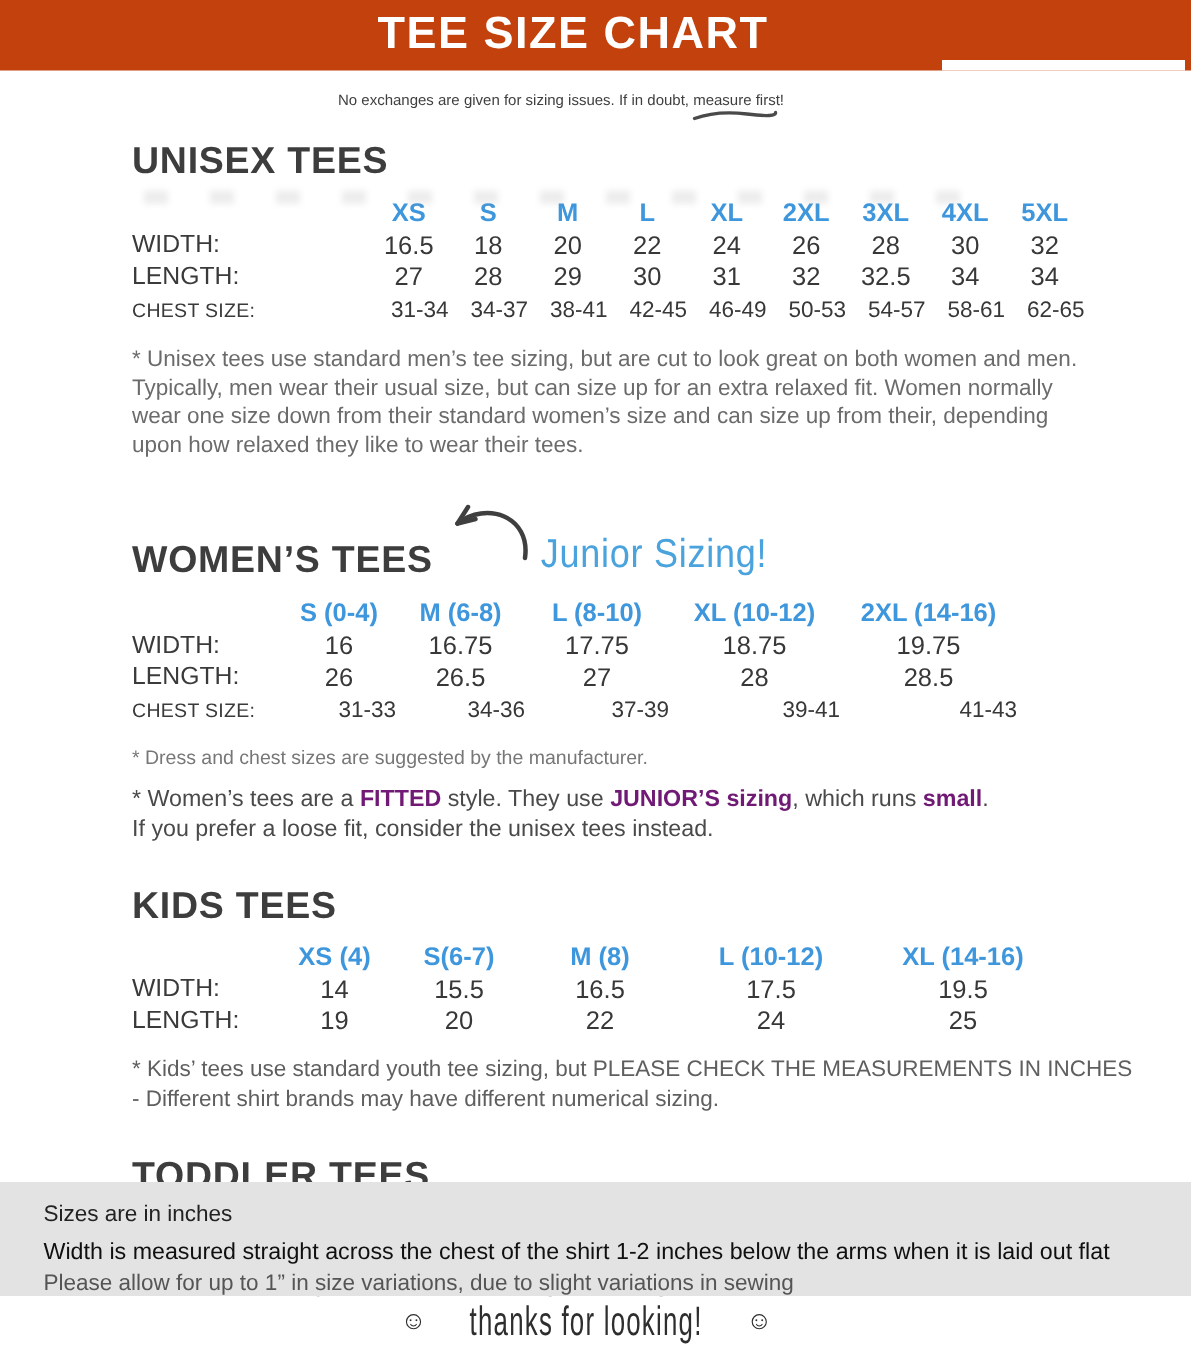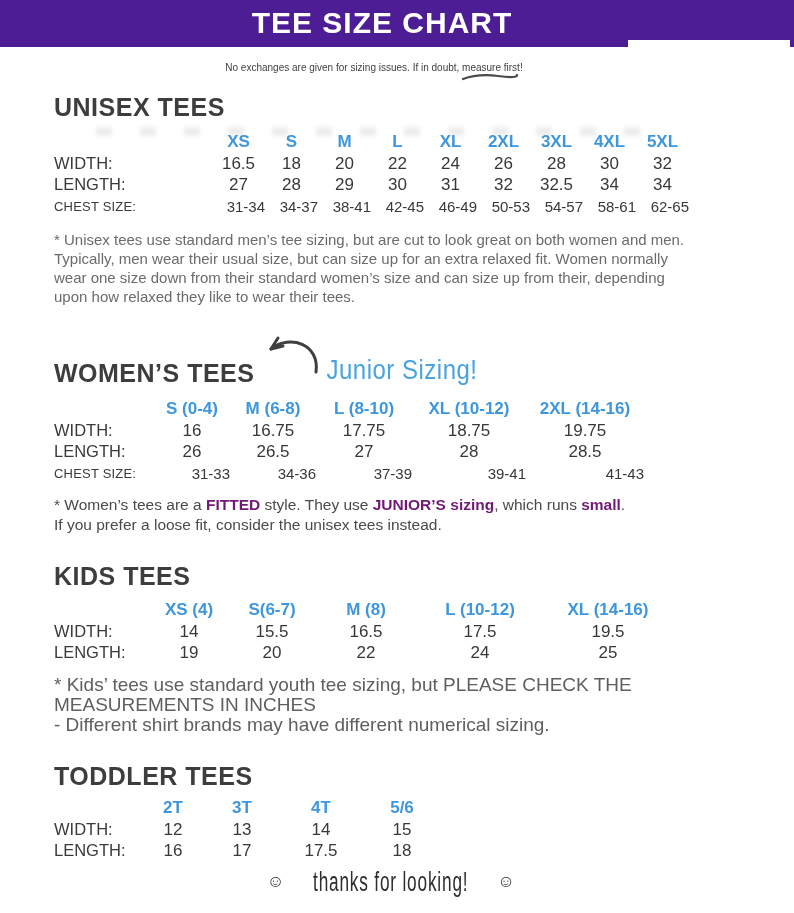--- a/index.html
+++ b/index.html
@@ -1,33 +1,33 @@
 <!DOCTYPE html>
 <html><head>
 <meta charset="utf-8">
 <style>
   * { margin:0; padding:0; box-sizing:border-box; }
   html,body { width:794px; height:913px; background:#ffffff; overflow:hidden;
               font-family:"Liberation Sans", sans-serif; color:#3c3c3c; }
   .page { position:relative; width:794px; height:913px; background:#fff; }
 
   
-  .banner { position:relative; height:47px; background:#4c1d95; }
+  .banner { position:relative; height:47px; background:#c2410c; }
   .banner-title { position:absolute; left:0; right:30px; top:6px; text-align:center;
                   color:#ffffff; font-size:30px; font-weight:bold; letter-spacing:1px; }
   .banner-notch { position:absolute; right:4px; bottom:0; width:162px; height:7px; background:#ffffff; }
 
   
   .notice { margin-top:15px; text-align:center; padding-right:46px;
             font-size:10px; color:#3f3f3f; }
   .measure-wrap { position:relative; display:inline-block; }
   .measure-swoosh { position:absolute; left:-2px; bottom:-8px; }
 
   
-  .section { padding-left:54px; position:relative; }
+  .section { padding-left:88px; position:relative; }
   .sec-title { font-size:25px; font-weight:bold; color:#3d3d3d; letter-spacing:0.5px; }
   .unisex  { margin-top:20px; }
   .womens  { margin-top:26px; }
   .kids    { margin-top:27px; }
   .toddler { margin-top:27px; }
 
   .smudge { position:absolute; left:96px; top:34px; width:560px; height:9px; opacity:0.18;
             background:repeating-linear-gradient(90deg, #9a9a9a 0 16px, transparent 16px 44px);
             filter:blur(2px); }
 
@@ -38,21 +38,21 @@
   td.lab { text-align:left; font-size:16.5px; color:#3a3a3a; height:21px; }
   td.lab.sm { font-size:13px; letter-spacing:0.2px; }
   td.c { text-align:center; font-size:17px; color:#383838; height:21px; }
   td.c.sm { font-size:15px; height:22px;text-align:right; }
 
   
   .note { margin-top:13px; width:648px; font-size:15px; line-height:19px; color:#6b6b6b; }
   .note-small { margin-top:13px; font-size:13px; color:#777777; }
   .note-fitted { margin-top:11px; font-size:15.5px; line-height:20px; color:#4a4a4a; }
   .note-fitted b { color:#701a75; }
-  .note-kids { margin-top:12px; font-size:19px; line-height:20px; color:#5f5f5f; }
+  .note-kids { margin-top:12px; font-size:15px; line-height:20px; color:#5f5f5f; }
 
   
   .title-row { display:flex; align-items:flex-end; }
   .junior-arrow { margin:0 4px 14px 2px; }
   .annotation { color:#4aa3dc; font-size:24px; letter-spacing:0.5px;
                 transform:scaleY(1.12); transform-origin:bottom; margin-bottom:2px; }
 
   
   .footer { position:absolute; left:0; top:788px; width:794px; height:76px;
             background:#e3e3e3; padding:13px 10px 0 29px; }
@@ -198,20 +198,21 @@
       <tr>
         <td class="lab sm">CHEST SIZE:</td>
         <td class="c sm">31-33</td>
         <td class="c sm">34-36</td>
         <td class="c sm">37-39</td>
         <td class="c sm">39-41</td>
         <td class="c sm">41-43</td>
       </tr>
     </tbody>
       </table>
+    <div class="note-small">* Dress and chest sizes are suggested by the manufacturer.</div>
     <div class="note-fitted">
       <span>* Women’s tees are a </span><b>FITTED</b><span> style. They use </span><b>JUNIOR’S sizing</b><span>, which runs </span><b>small</b><span>.</span><br>
       <span>If you prefer a loose fit, consider the unisex tees instead.</span>
     </div>
   </div>
 
   <div class="section kids">
     <div class="sec-title">KIDS TEES</div>
     <table class="size" style="margin-top:8px;">
       <colgroup>
@@ -284,20 +285,25 @@
         <td class="lab">LENGTH:</td>
         <td class="c">16</td>
         <td class="c">17</td>
         <td class="c">17.5</td>
         <td class="c">18</td>
       </tr>
     </tbody>
       </table>
   </div>
 
+  <div class="footer">
+    <div class="footer-line1">Sizes are in inches</div>
+    <div class="footer-line2">Width is measured straight across the chest of the shirt 1-2 inches below the arms when it is laid out flat</div>
+    <div class="footer-line3">Please allow for up to 1” in size variations, due to slight variations in sewing</div>
+  </div>
 
   <div class="thanks">
     <span class="smiley">☺</span>
     <span class="thanks-text">thanks for looking!</span>
     <span class="smiley">☺</span>
   </div>
 
 </div>
 
 </body></html>

